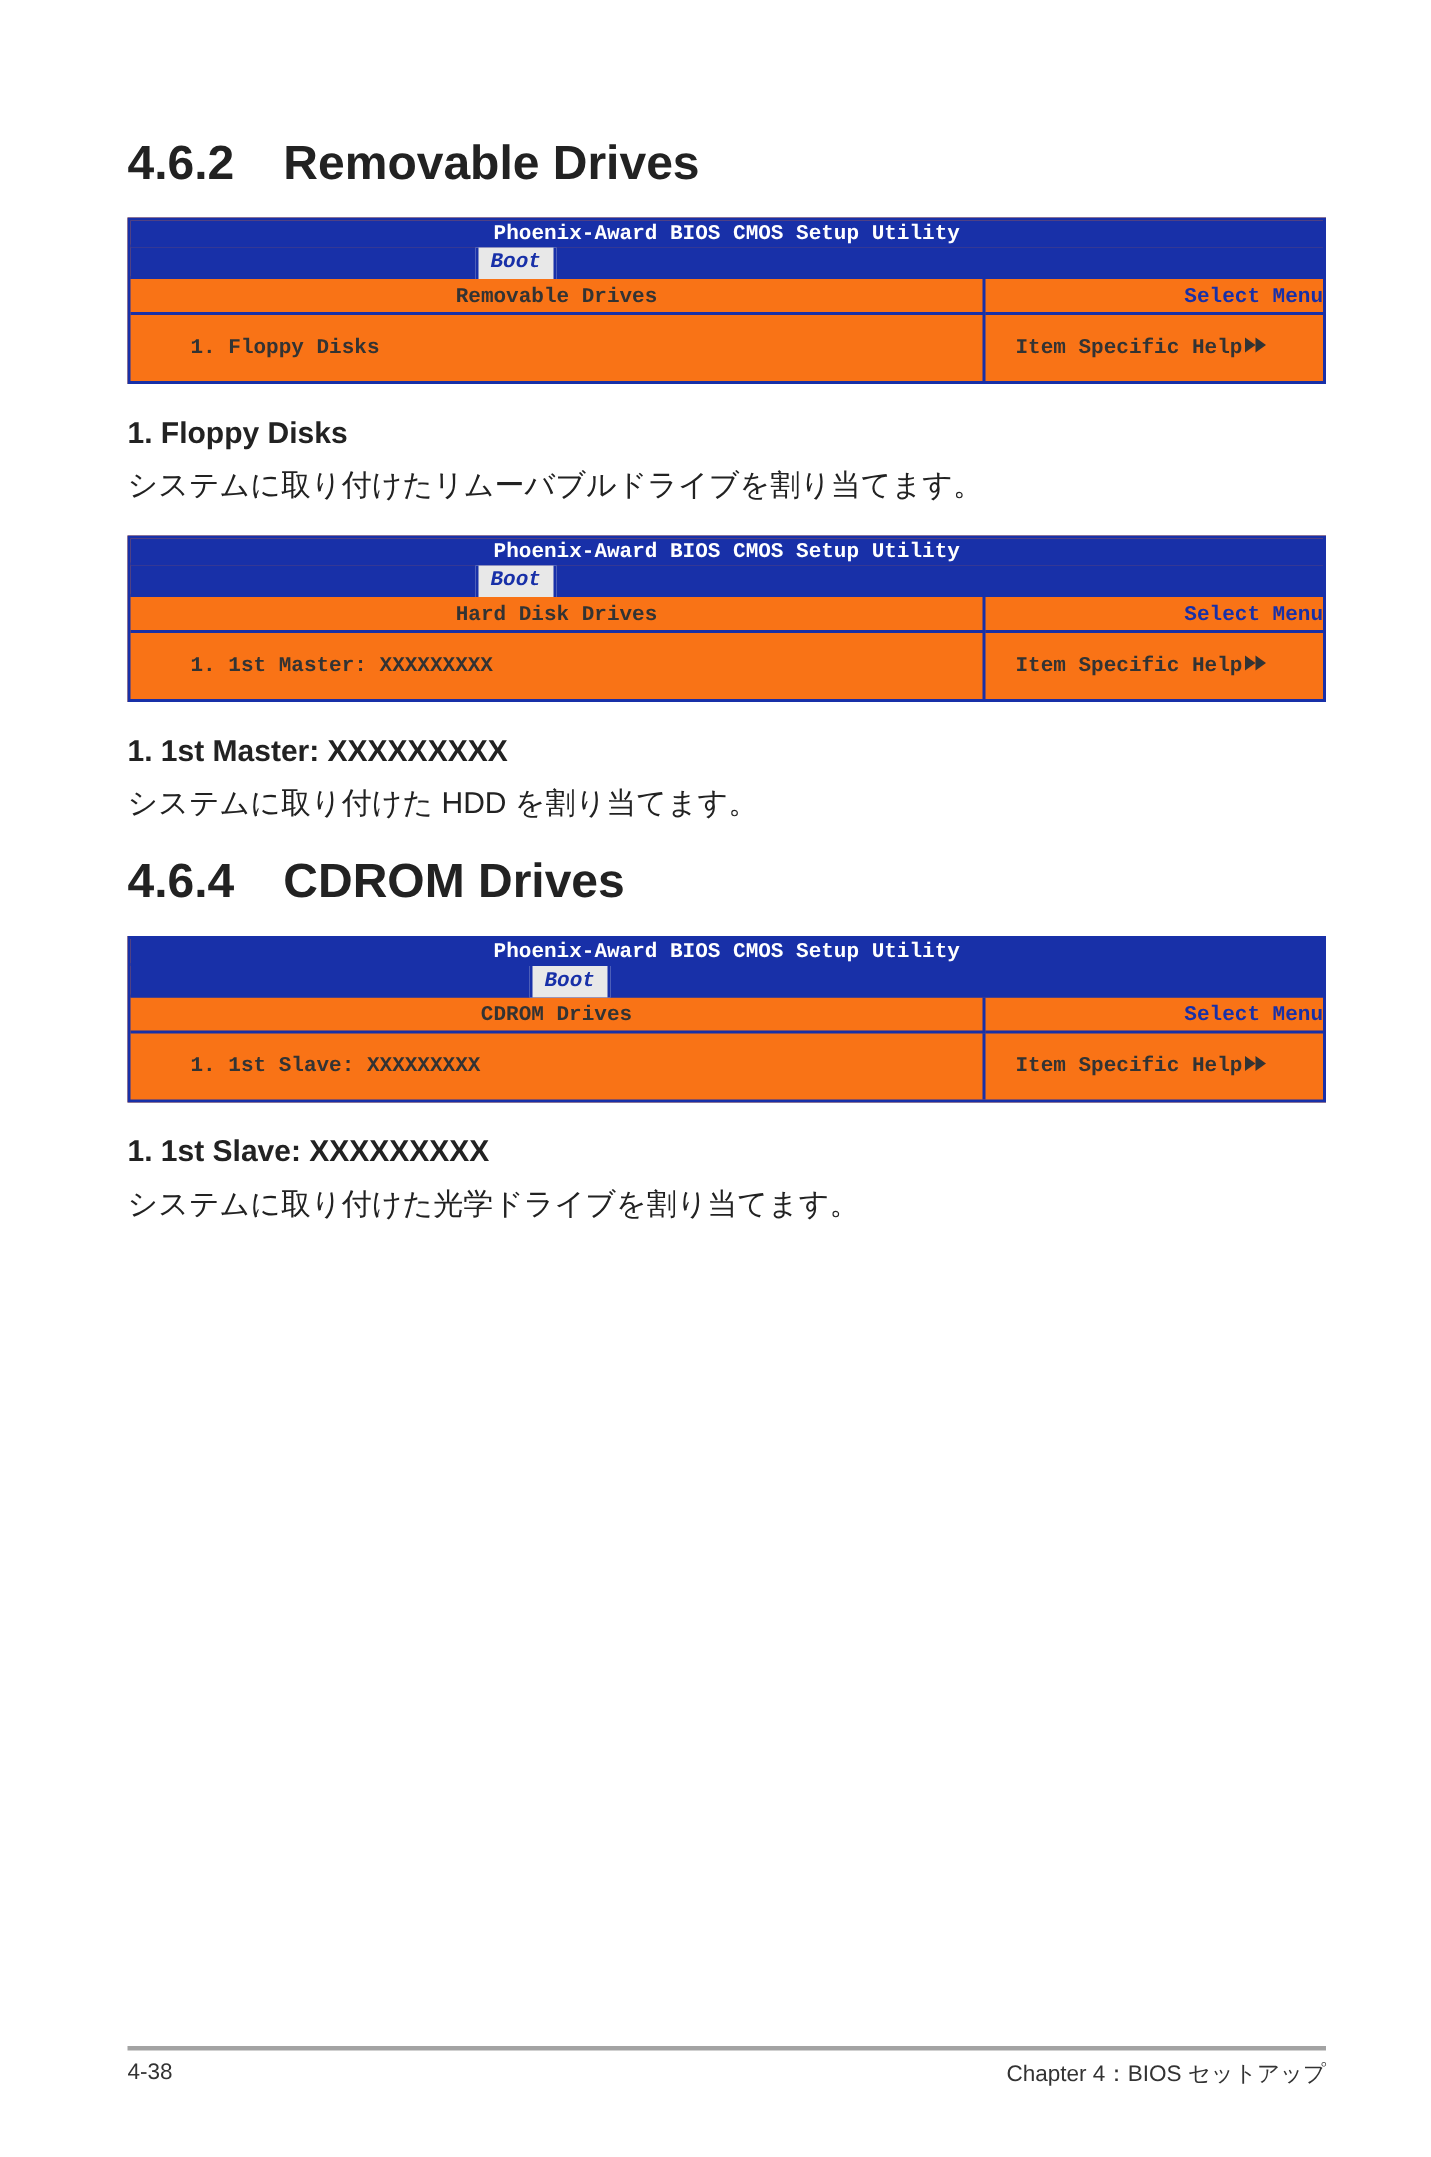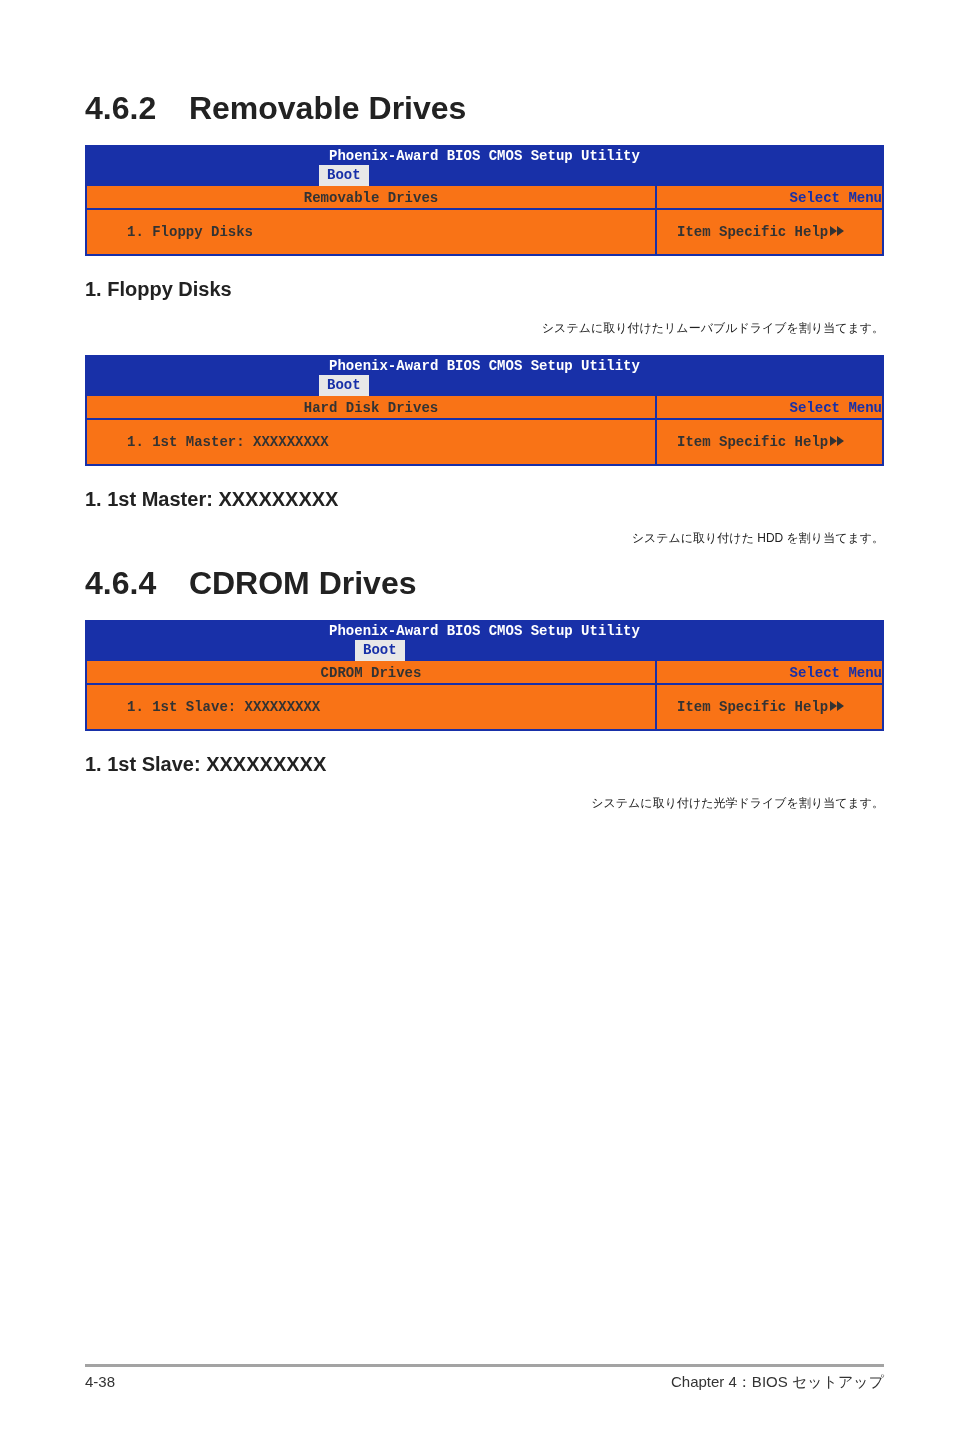--- a/index.html
+++ b/index.html
@@ -32,20 +32,21 @@
     position: relative;
     border-bottom: 2px solid #1830a8;
     height: 18px;
     line-height: 16px;
   }
   .bios-tab-row {
     background: #1830a8;
     height: 21px;
     position: relative;
     border-bottom: 2px solid #1830a8;
+    font-style: italic;
   }
   .bios-tab {
     position: absolute;
     left: 230px;
     top: 0;
     height: 21px;
     background: #e8e8e8;
     color: #1830a8;
     font-weight: bold;
     padding: 2px 8px 0 8px;
@@ -92,25 +93,24 @@
     padding: 14px 0 0 20px;
     font-weight: bold;
     color: #333;
   }
   .sub-heading {
     font-size: 20px;
     font-weight: 700;
     margin-top: 4px;
   }
   .para {
-    font-size: 12px;
-    margin-top: 18px;
+    font-size: 20px;
+    margin-top: 8px;
     margin-bottom: 18px;
     line-height: 1.5;
-    text-align: right;
   }
   .triangles::after {
     content: "";
     display: inline-block;
     margin-left: 2px;
     width: 0; height: 0;
     border-top: 5px solid transparent;
     border-bottom: 5px solid transparent;
     border-left: 7px solid #333;
   }

